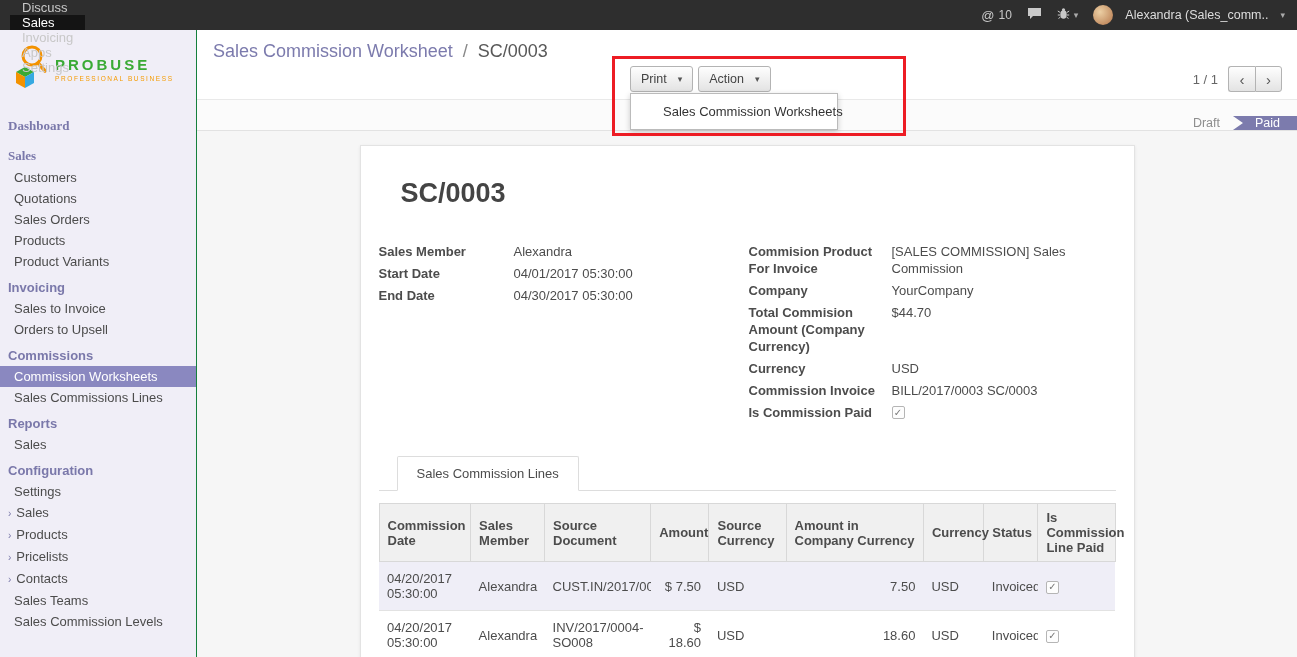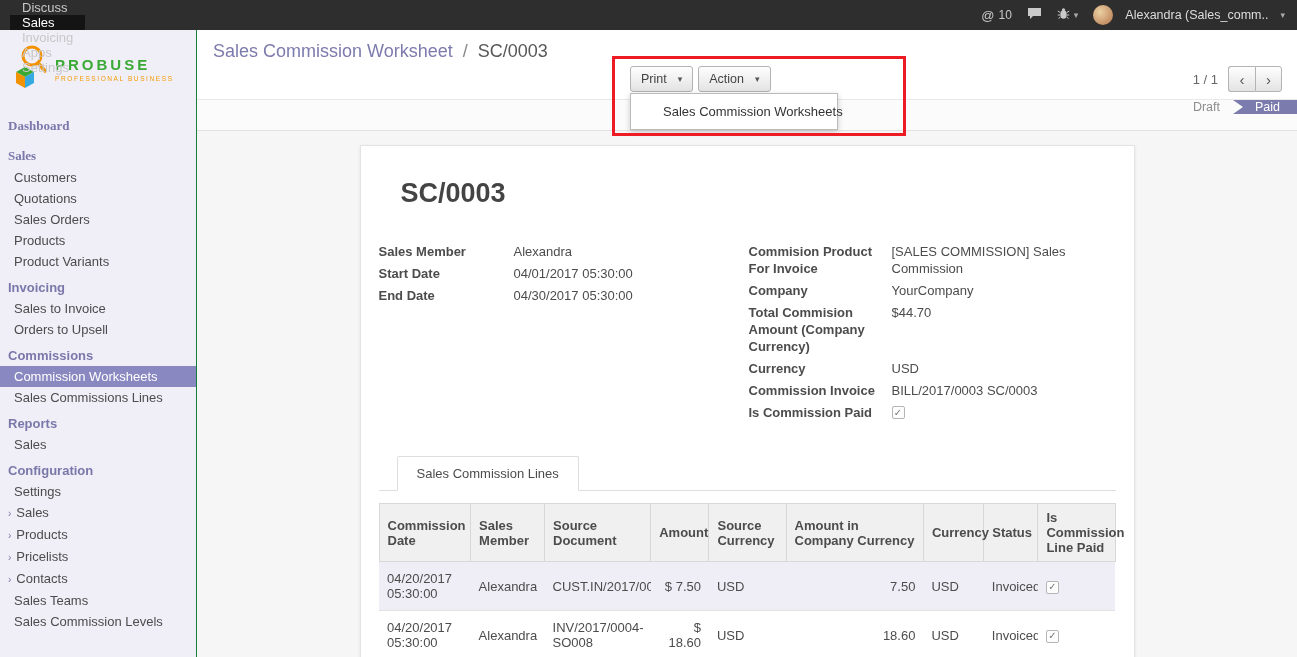--- a/index.html
+++ b/index.html
@@ -56,21 +56,21 @@
   .pager-text { font-size:13px; color:#666; }
   .btn-group { display:flex; }
   .pg-btn { width:27px; height:26px; display:flex; align-items:center; justify-content:center;
             background:linear-gradient(#fefefe,#e3e3e3); border:1px solid #b3b3b3;
             font-size:15px; color:#555; cursor:pointer; }
   .pg-btn.left { border-radius:3px 0 0 3px; border-right:none; }
   .pg-btn.right { border-radius:0 3px 3px 0; }
 
   .status-band { height:31px; background:#fbfbfb; border-bottom:1px solid #e2e2e2;
                  display:flex; justify-content:flex-end; }
-  .statusbar { display:flex; align-items:flex-start; height:100%; }
+  .statusbar { display:flex; align-items:flex-end; height:100%; }
   .st { display:flex; align-items:center; padding:0 13px; color:#8d8d8d; font-size:12.5px; cursor:pointer; }
   .st.active { background:#7c7bad; color:#fff; padding:0 17px 0 22px;
                clip-path:polygon(0 0,100% 0,100% 100%,0 100%,10px 50%); }
 
   
   .sheet-wrap { position:absolute; top:101px; left:0; right:0; bottom:0; overflow:hidden; }
   .sheet { width:775px; margin:14px auto 0; background:#fff; border:1px solid #e3e3e3;
            box-shadow:0 1px 3px rgba(0,0,0,.08); min-height:545px; padding:28px 18px 10px; }
   .sheet-title { font-size:27px; font-weight:bold; color:#444; margin:4px 0 34px 22px; }
   .fields { display:flex; }

